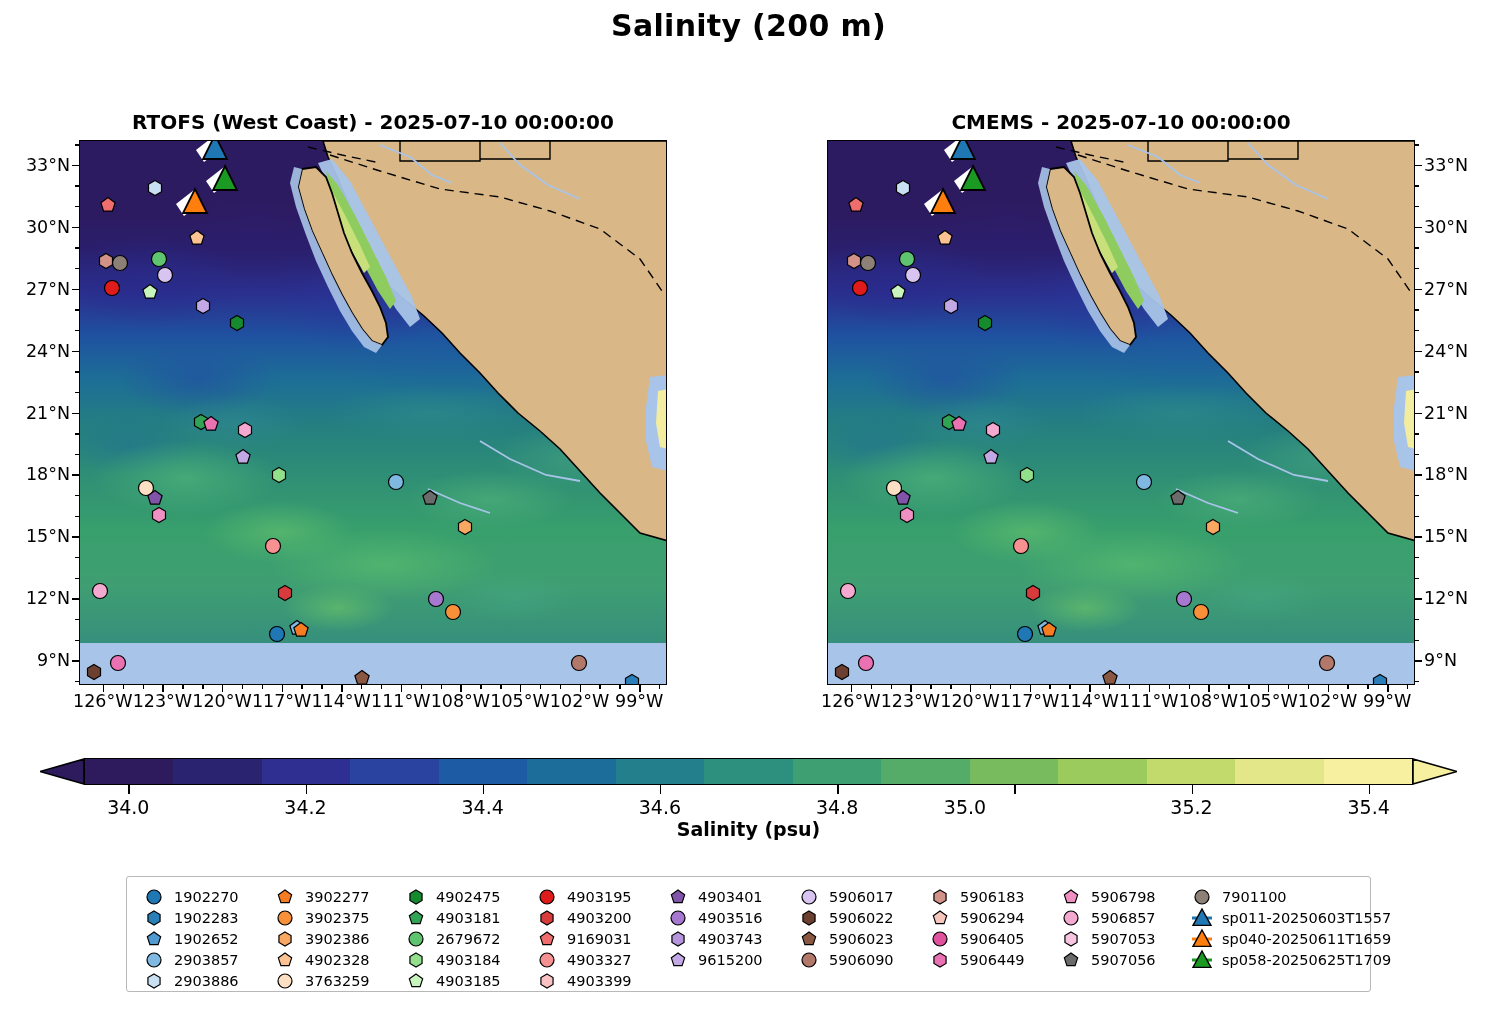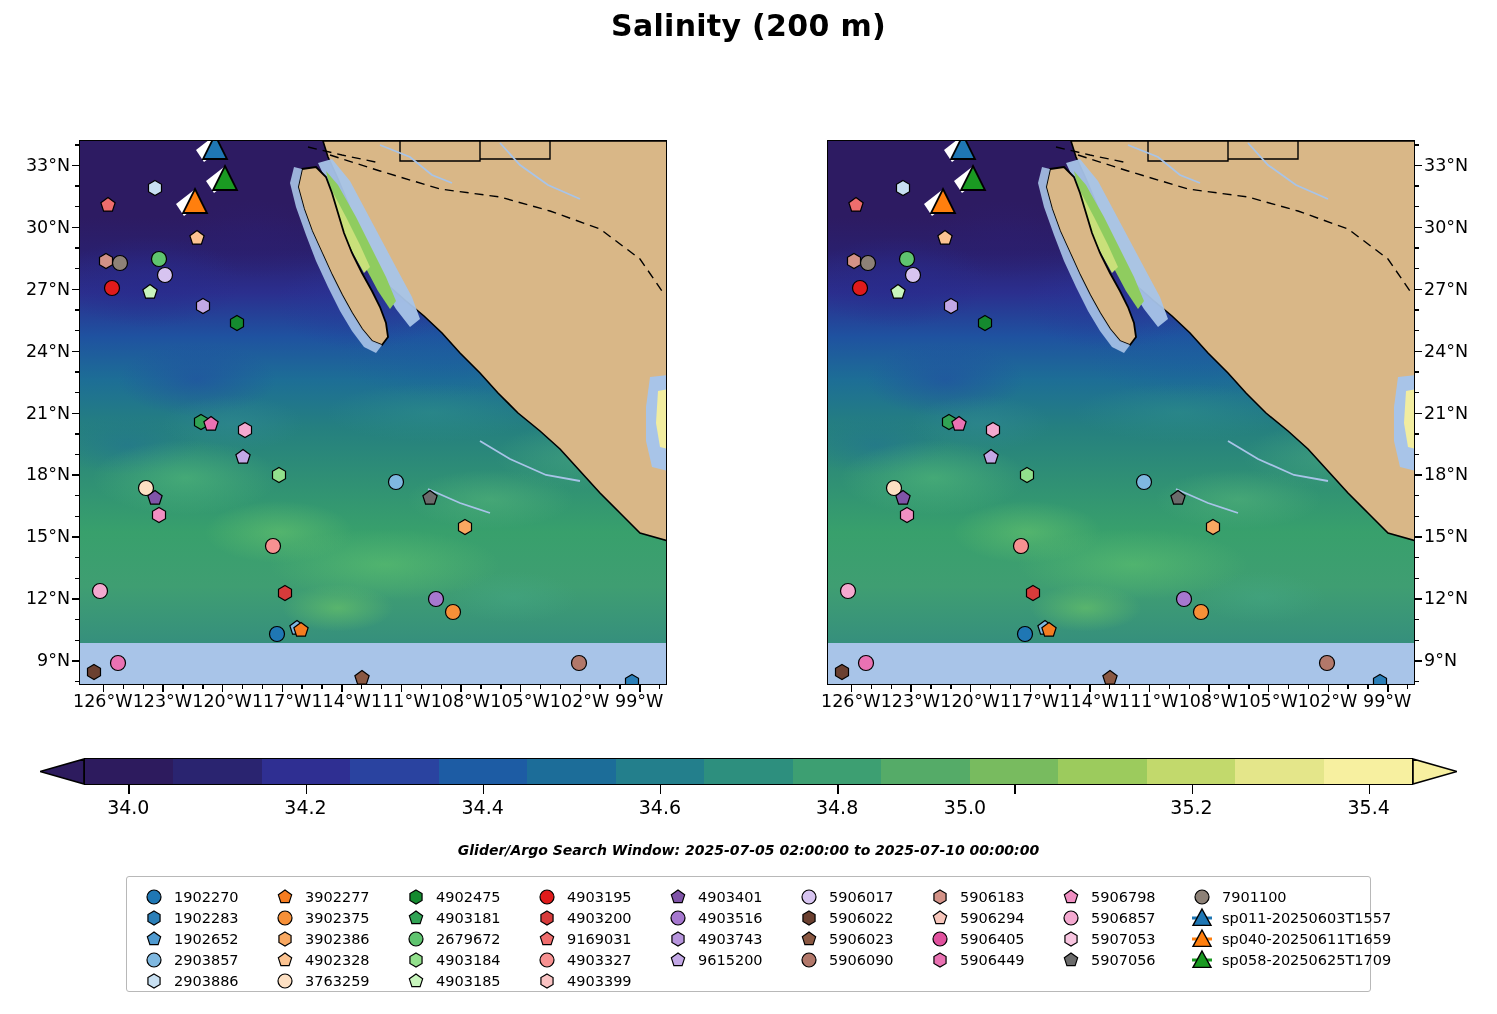--- a/index.html
+++ b/index.html
@@ -110,20 +110,21 @@
   .legend-text{font-size:14.5px;color:#000;white-space:nowrap;padding-left:5px;}
 </style>
 </head>
 <body>
 
 <div id="root">
 
   <div class="fig-title">Salinity (200 m)</div>
 
   <div class="panel" id="panel-rtofs" style="left:79px;top:140px;width:588px;height:545px;">
+    <div class="panel-title">RTOFS (West Coast) - 2025-07-10 00:00:00</div>
     <div class="map-frame">
       <div class="ocean"></div>
       <div class="swirl sw2"></div>
       <div class="swirl sw1"></div>
       <div class="shelf-bottom"></div>
       <div class="land">
           <svg width="588" height="545" viewBox="0 0 588 545" style="position:absolute;inset:0;">
             <path d="M 243,0 L 588,0 L 588,545 L 588,400 L 560,392 L 540,372 L 520,352 L 500,330 L 480,308 L 460,290 L 438,272 L 418,252 L 400,232 L 380,212 L 362,192 L 344,175 L 326,160 L 310,146 L 296,128 L 285,108 L 276,86 L 268,62 L 258,38 L 248,16 Z" fill="#d9b787" stroke="#000" stroke-width="1.6"></path>
             <path d="M 238,22 L 252,18 L 270,40 L 286,70 L 302,100 L 318,130 L 332,156 L 340,178 L 330,186 L 316,168 L 300,142 L 284,112 L 268,82 L 252,52 Z" fill="#a8c4e8" stroke="none" opacity="0.95"></path>
             <path d="M 246,30 L 258,44 L 276,76 L 292,108 L 306,136 L 316,160 L 310,168 L 298,150 L 282,120 L 266,88 L 252,56 Z" fill="#8fcc5f"></path>
@@ -413,20 +414,21 @@
         <div class="tick tick-y minor" style="top: 169.28px; right: 0px;"></div>
         <div class="tick tick-y minor" style="top: 127.992px; right: 0px;"></div>
         <div class="tick tick-y minor" style="top: 107.348px; right: 0px;"></div>
         <div class="tick tick-y minor" style="top: 66.0606px; right: 0px;"></div>
         <div class="tick tick-y minor" style="top: 45.4167px; right: 0px;"></div>
         <div class="tick tick-y minor" style="top: 4.12879px; right: 0px;"></div>
       </div>
   </div>
 
   <div class="panel" id="panel-cmems" style="left:827px;top:140px;width:588px;height:545px;">
+    <div class="panel-title">CMEMS - 2025-07-10 00:00:00</div>
     <div class="map-frame">
       <div class="ocean"></div>
       <div class="swirl sw2"></div>
       <div class="swirl sw1"></div>
       <div class="shelf-bottom"></div>
       <div class="land">
           <svg width="588" height="545" viewBox="0 0 588 545" style="position:absolute;inset:0;">
             <path d="M 243,0 L 588,0 L 588,545 L 588,400 L 560,392 L 540,372 L 520,352 L 500,330 L 480,308 L 460,290 L 438,272 L 418,252 L 400,232 L 380,212 L 362,192 L 344,175 L 326,160 L 310,146 L 296,128 L 285,108 L 276,86 L 268,62 L 258,38 L 248,16 Z" fill="#d9b787" stroke="#000" stroke-width="1.6"></path>
             <path d="M 238,22 L 252,18 L 270,40 L 286,70 L 302,100 L 318,130 L 332,156 L 340,178 L 330,186 L 316,168 L 300,142 L 284,112 L 268,82 L 252,52 Z" fill="#a8c4e8" stroke="none" opacity="0.95"></path>
             <path d="M 246,30 L 258,44 L 276,76 L 292,108 L 306,136 L 316,160 L 310,168 L 298,150 L 282,120 L 266,88 L 252,56 Z" fill="#8fcc5f"></path>
@@ -755,21 +757,21 @@
         <div class="cb-lab" style="left: 619.9px;">34.6</div>
         <div class="cb-tick" style="left: 797.1px;"></div>
         <div class="cb-lab" style="left: 797.1px;">34.8</div>
         <div class="cb-tick" style="left: 974.3px;"></div>
         <div class="cb-lab" style="left: 925px;">35.0</div>
         <div class="cb-tick" style="left: 1151.5px;"></div>
         <div class="cb-lab" style="left: 1151.5px;">35.2</div>
         <div class="cb-tick" style="left: 1328.7px;"></div>
         <div class="cb-lab" style="left: 1328.7px;">35.4</div>
       </div>
-    <div class="cb-sub" style="top:84px;">Glider/Argo Search Window: 2025-07-05 02:00:00 to 2025-07-10 00:00:00</div>
+    <div class="cb-title" style="top:60px;">Salinity (psu)</div>
   </div>
 
   <div class="legend" id="legend" style="left:126px;top:876px;width:1245px;height:116px;">
     <div class="legend-grid" id="legend-grid">
         <div class="legend-col" style="min-width: 131px;">
           <div class="legend-item">
             <span class="legend-swatch">
               <svg width="18" height="18" viewBox="0 0 18 18">
                 <circle cx="9" cy="9" r="7" fill="#1f77b4" stroke="#000" stroke-width="1.2"></circle>
               </svg>

